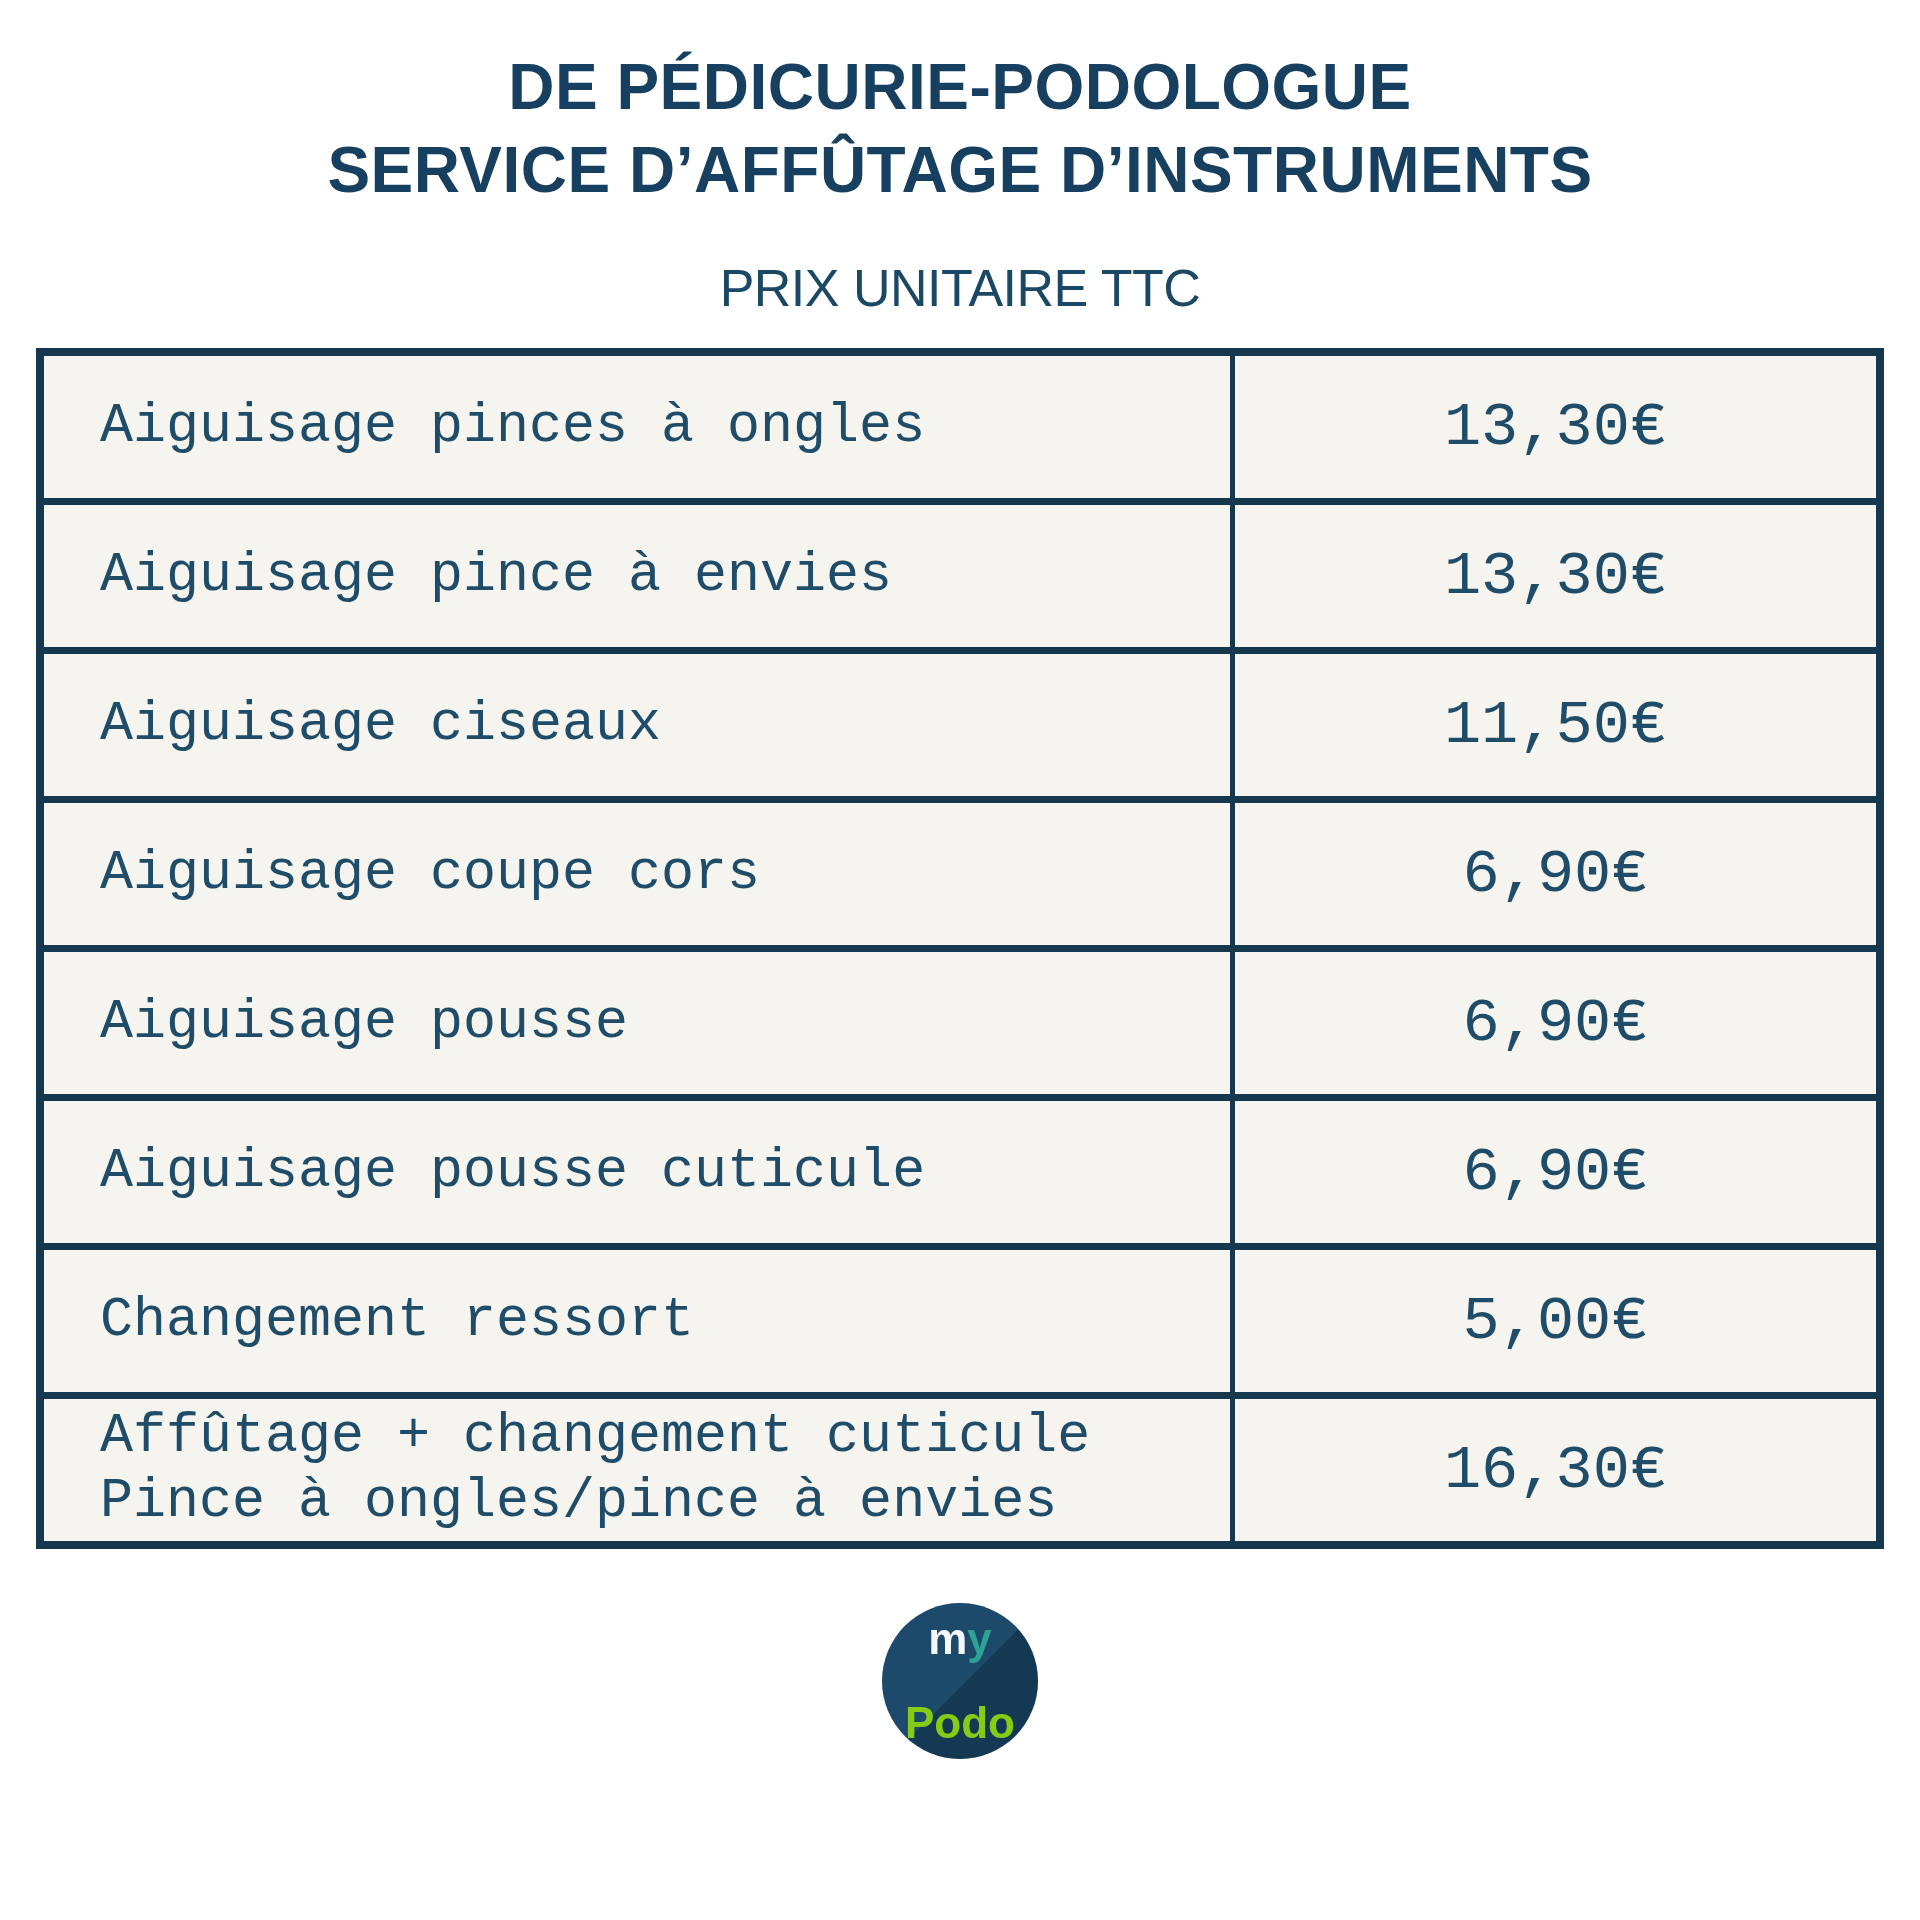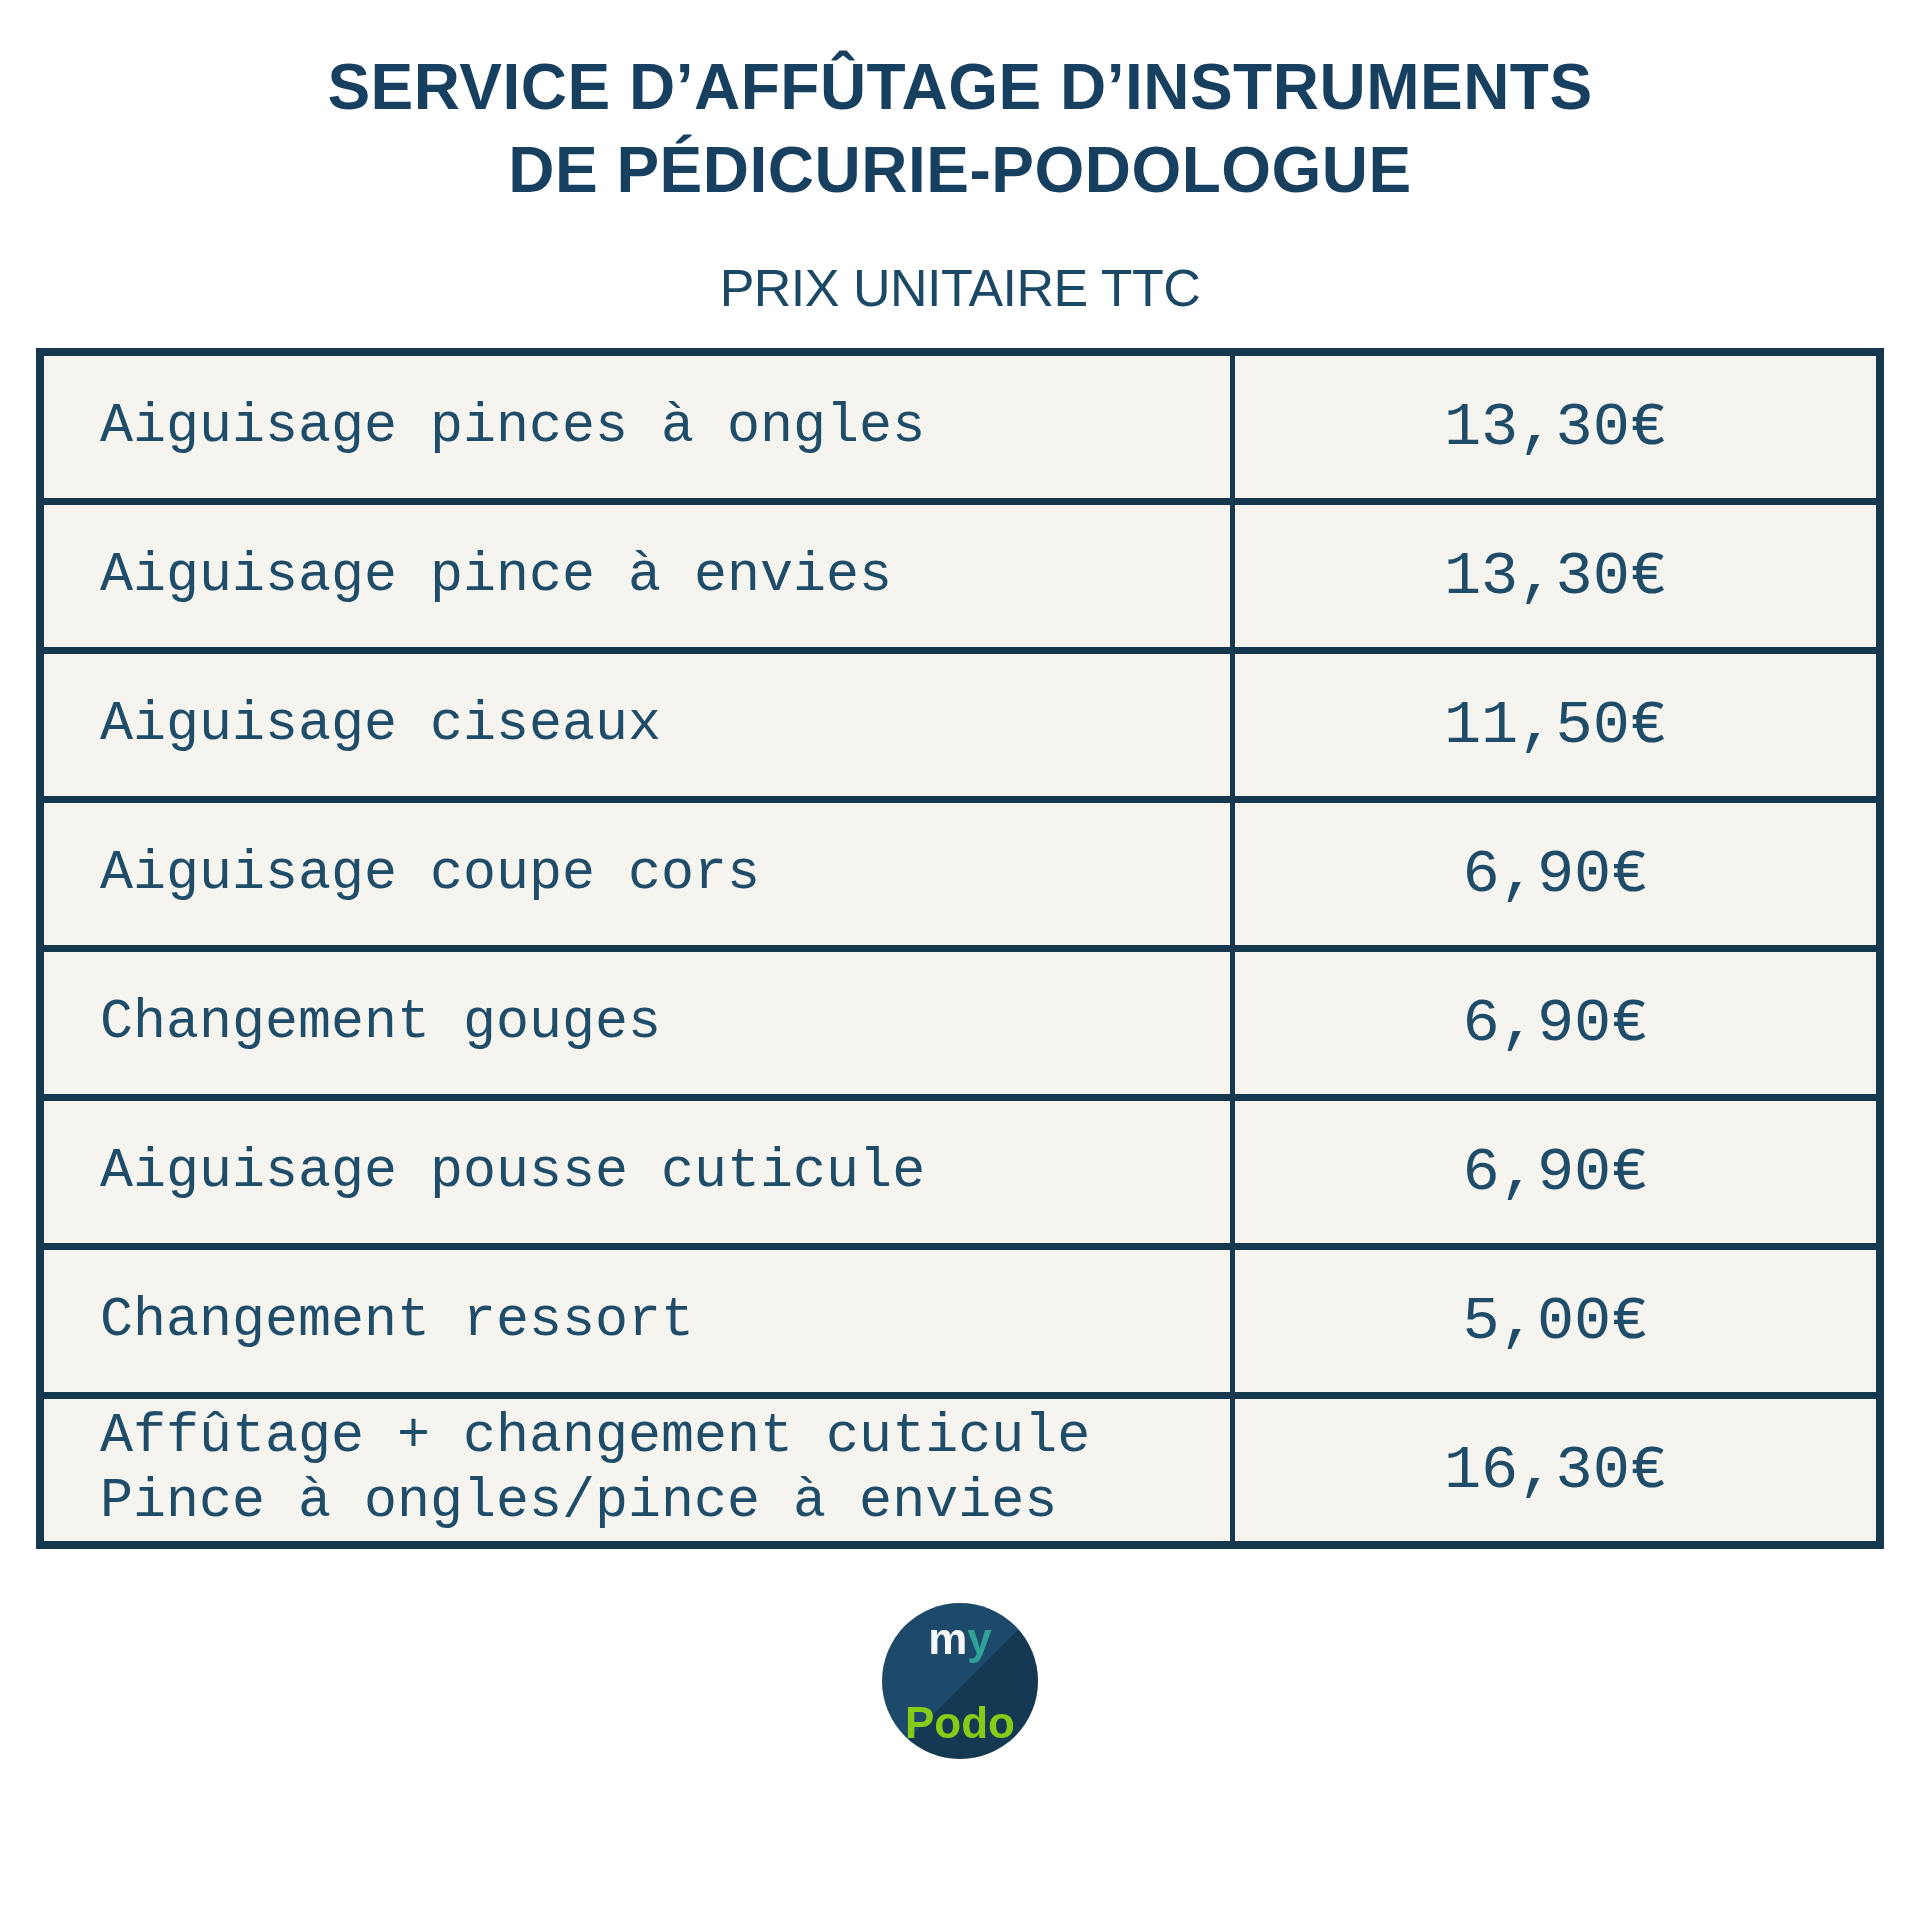--- a/index.html
+++ b/index.html
@@ -107,22 +107,22 @@
     color: #84cc16;
     z-index: 1;
   }
 </style>
 </head>
 <body>
 
 <div class="page">
 
   <div class="title">
+    <div>DE PÉDICURIE-PODOLOGUE</div>
     <div>SERVICE D’AFFÛTAGE D’INSTRUMENTS</div>
-    <div>DE PÉDICURIE-PODOLOGUE</div>
   </div>
 
   <div class="col-headers">
     <div class="hdr-price">PRIX UNITAIRE TTC</div>
   </div>
 
   <table class="price-table">
     <tbody>
     <tr>
       <td class="cell-designation">
@@ -147,21 +147,21 @@
 
     <tr>
       <td class="cell-designation">
             <div>Aiguisage coupe cors</div>
           </td>
       <td class="cell-price">6,90€</td>
     </tr>
 
     <tr>
       <td class="cell-designation">
-            <div>Changement gouges</div>
+            <div>Aiguisage pousse</div>
           </td>
       <td class="cell-price">6,90€</td>
     </tr>
 
     <tr>
       <td class="cell-designation">
             <div>Aiguisage pousse cuticule</div>
           </td>
       <td class="cell-price">6,90€</td>
     </tr>

